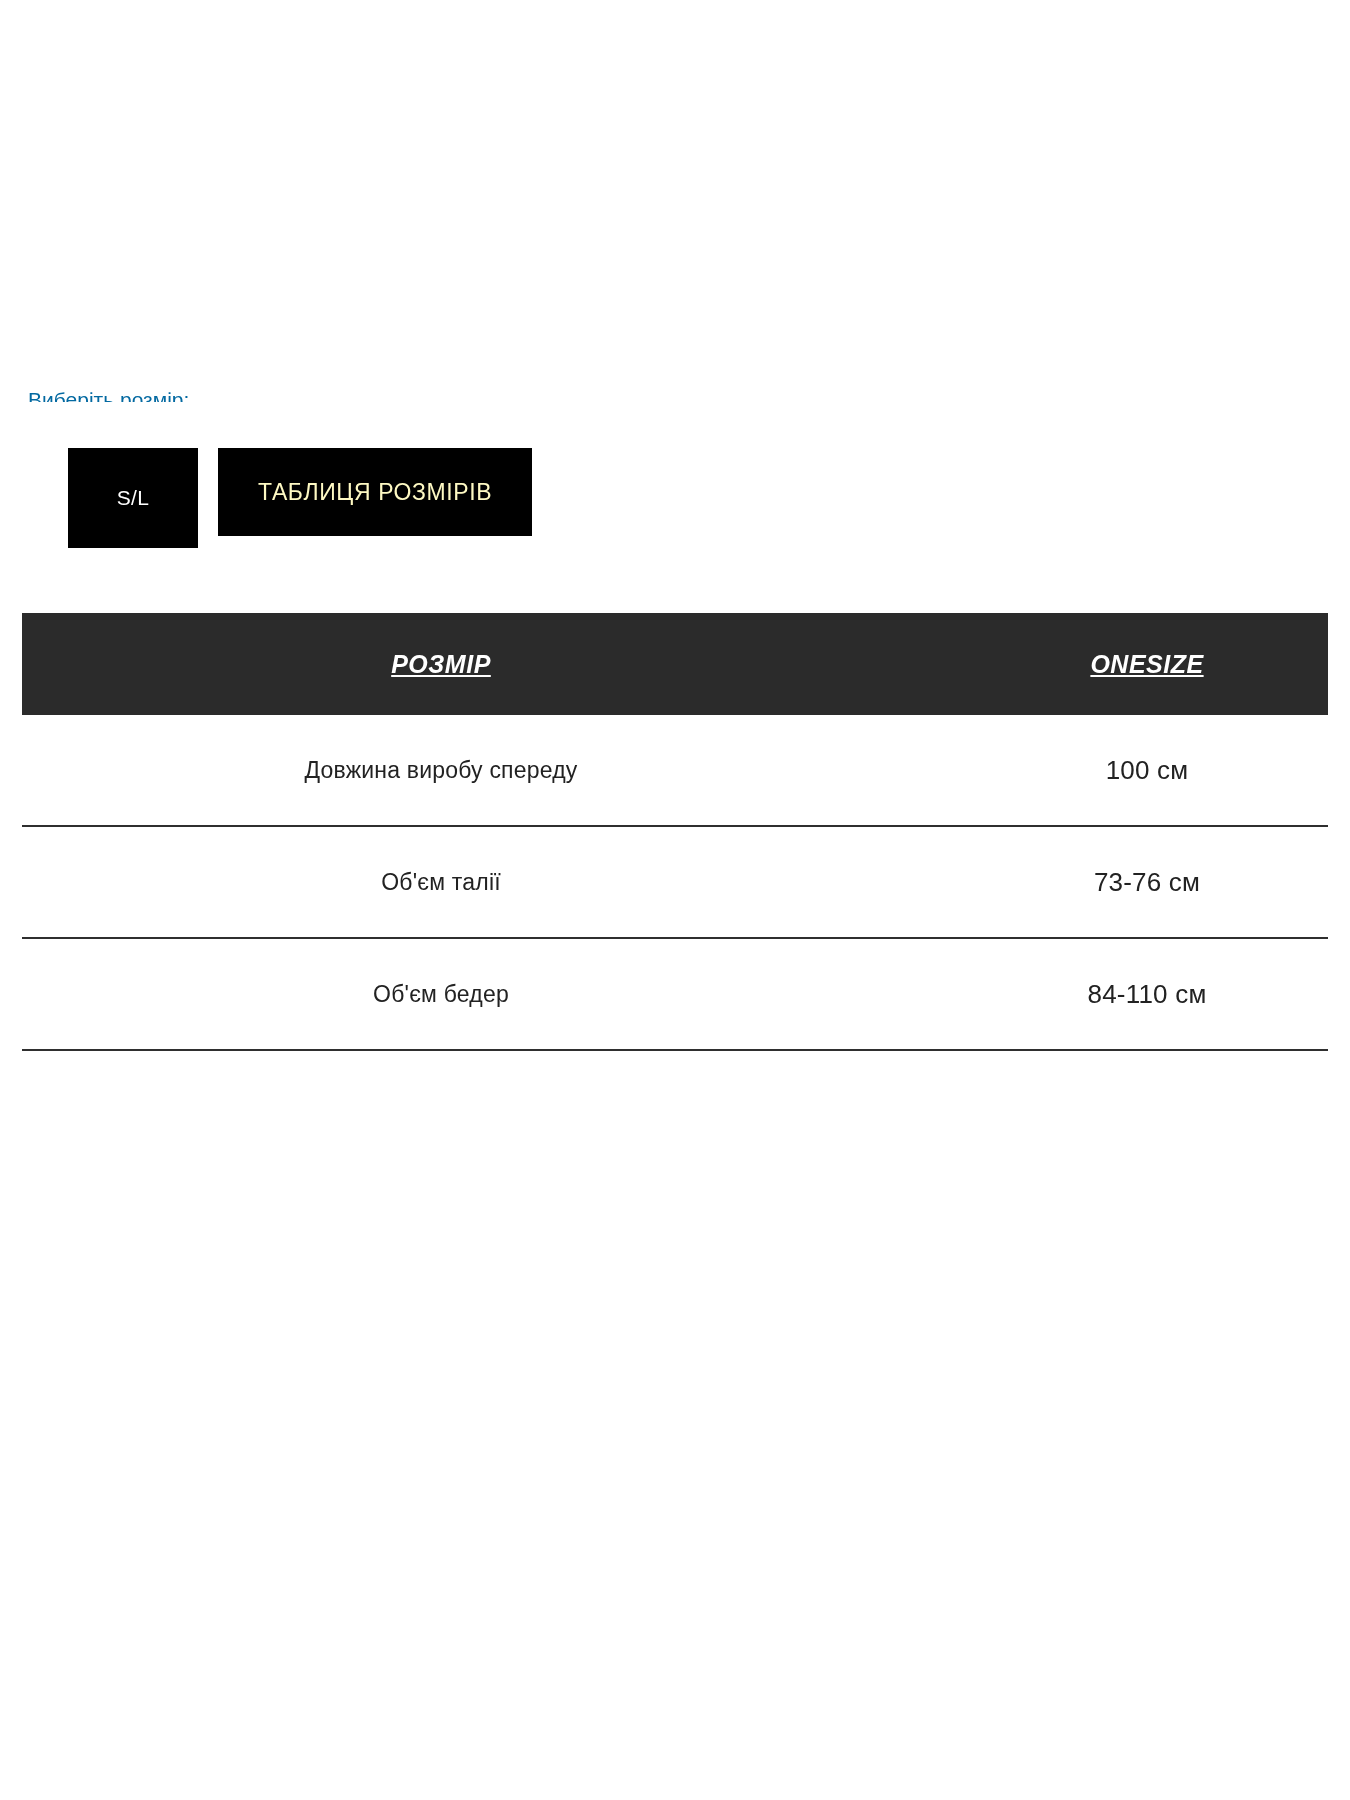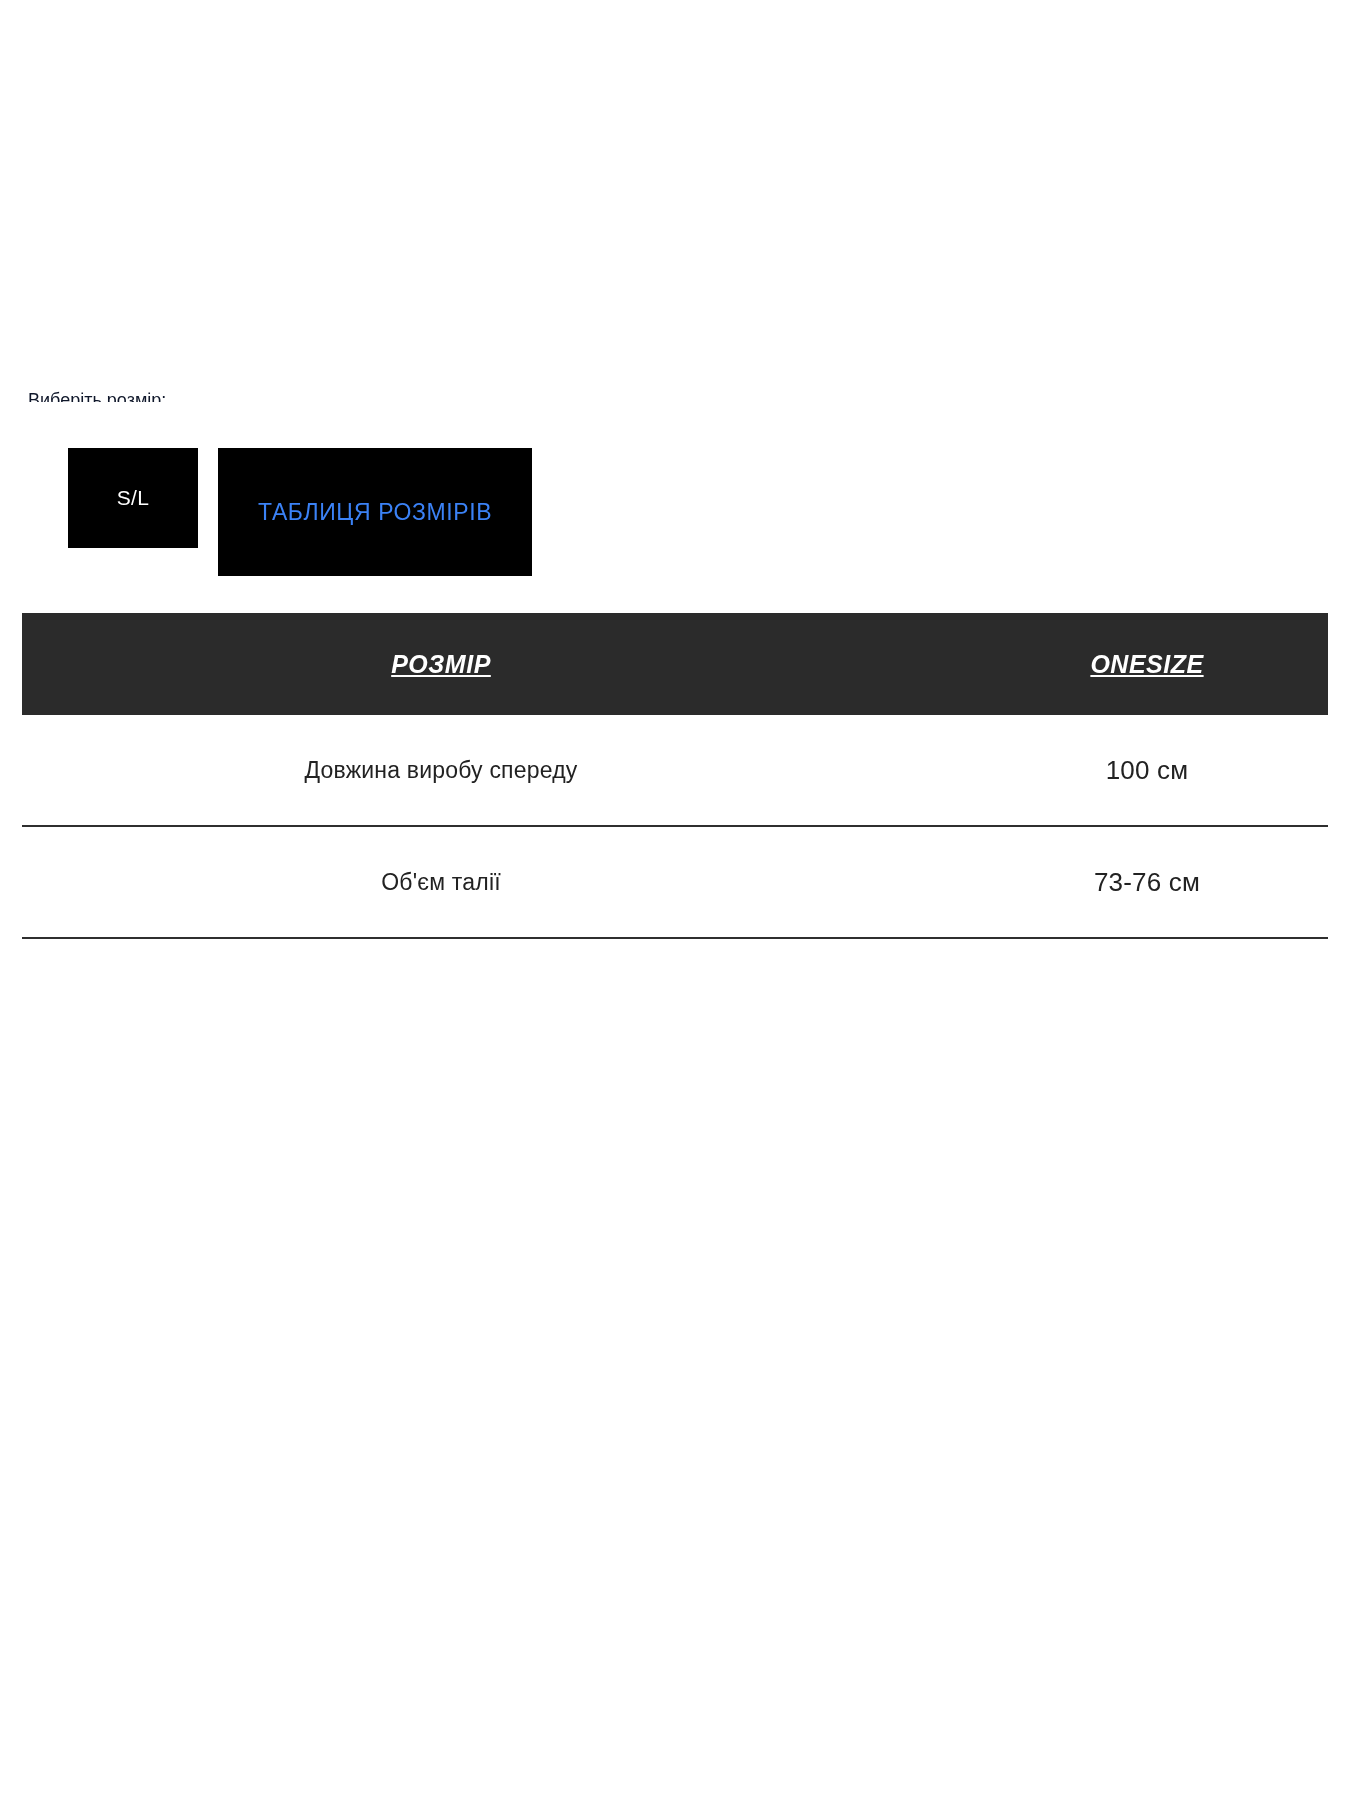--- a/index.html
+++ b/index.html
@@ -22,22 +22,22 @@
     top: 0;
     width: 1350px;
     height: 1800px;
   }
 
   
   .choose-size-label {
     position: absolute;
     left: 28px;
     top: 388px;
-    font-size: 18px;
-    color: #0f172a;
+    font-size: 21px;
+    color: #0369a1;
     height: 14px;
     overflow: hidden;
     line-height: 24px;
     white-space: nowrap;
   }
 
   .size-row {
     position: absolute;
     left: 28px;
     top: 448px;
@@ -58,24 +58,24 @@
     align-items: center;
     justify-content: center;
     border: none;
     font-family: "Liberation Sans", sans-serif;
     cursor: pointer;
     padding: 0;
   }
 
   .size-table-btn {
     background: #000000;
-    color: #3b82f6;
+    color: #fef9c3;
     font-size: 23px;
     letter-spacing: 0.6px;
-    height: 128px;
+    height: 88px;
     padding: 0 40px;
     display: flex;
     align-items: center;
     justify-content: center;
     border: none;
     font-family: "Liberation Sans", sans-serif;
     cursor: pointer;
   }
 
   
@@ -159,16 +159,24 @@
           </td>
       </tr>
       <tr>
         <td>
             <span class="td-inner-param">Об'єм талії</span>
           </td>
         <td class="value-cell">
             <span class="td-inner-value">73-76 см</span>
           </td>
       </tr>
+      <tr>
+        <td>
+            <span class="td-inner-param">Об'єм бедер</span>
+          </td>
+        <td class="value-cell">
+            <span class="td-inner-value">84-110 см</span>
+          </td>
+      </tr>
     </tbody>
   </table>
 
 </div>
 
 </body></html>

